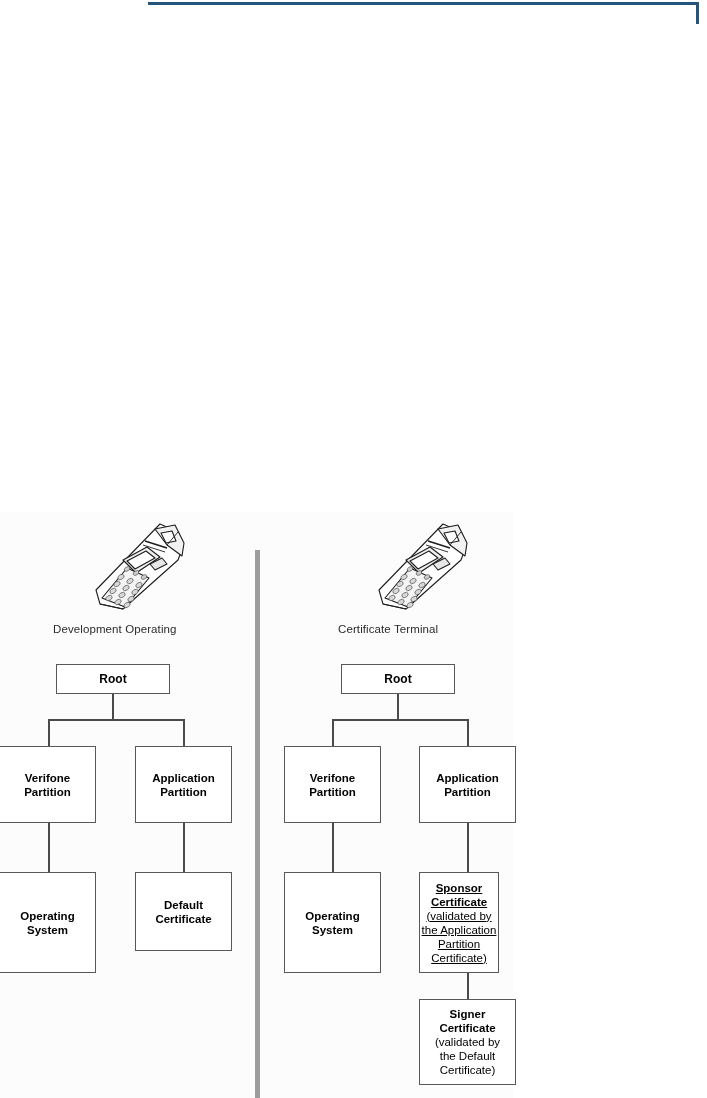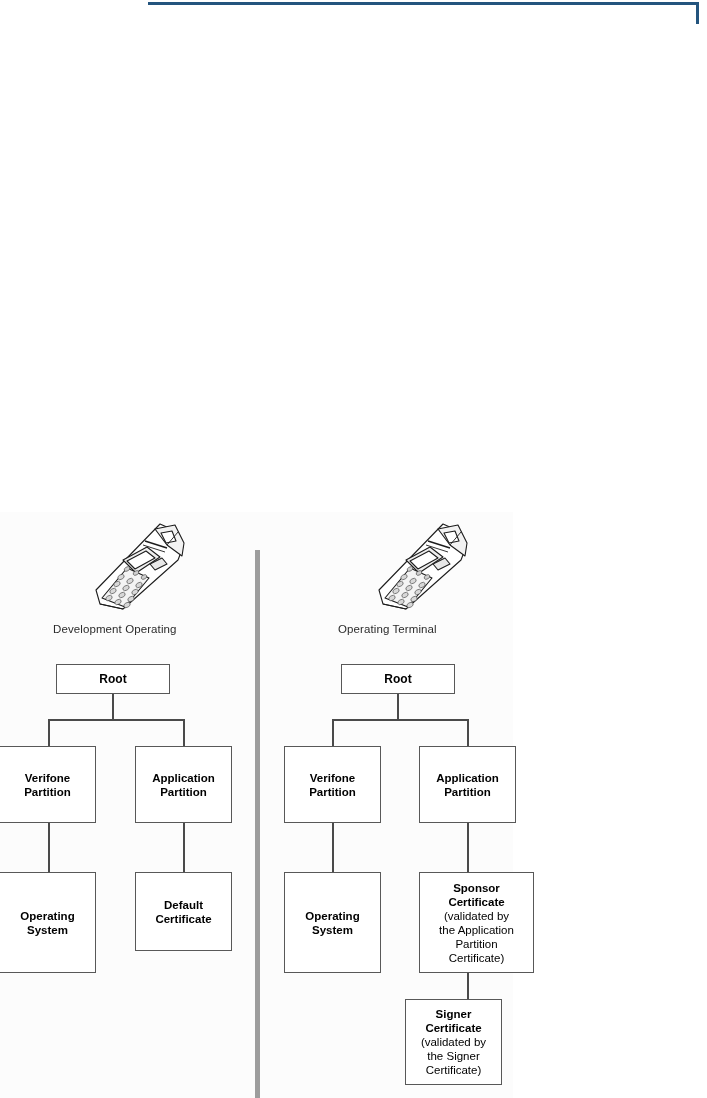--- a/index.html
+++ b/index.html
@@ -229,21 +229,21 @@
         <ellipse cx="44" cy="93" rx="3.4" ry="2.3" transform="rotate(-30 44 93)"></ellipse>
       </g>
       <g fill="#cfcfcf" stroke="#2a2a2a" stroke-width="0.5">
         <ellipse cx="44" cy="57" rx="3" ry="2" transform="rotate(-30 44 57)"></ellipse>
         <ellipse cx="53" cy="61" rx="3" ry="2" transform="rotate(-30 53 61)"></ellipse>
         <ellipse cx="61" cy="65" rx="3" ry="2" transform="rotate(-30 61 65)"></ellipse>
       </g>
     </svg>
   </div>
 
-  <div class="terminal-caption" style="left:338px; top:111px;">Operating Terminal</div>
+  <div class="terminal-caption" style="left:338px; top:111px;">Certificate Terminal</div>
 
   <div class="node root" style="left:341px; top:152px; width:114px; height:30px;">
     <span class="strong">Root</span>
   </div>
 
   <div class="conn conn-v" style="left:397px; top:182px; height:26px;"></div>
   <div class="conn conn-h" style="left:332px; top:207px; width:137px;"></div>
   <div class="conn conn-v" style="left:332px; top:207px; height:27px;"></div>
   <div class="conn conn-v" style="left:467px; top:207px; height:27px;"></div>
 
@@ -257,32 +257,32 @@
   </div>
 
   <div class="conn conn-v" style="left:332px; top:311px; height:49px;"></div>
   <div class="conn conn-v" style="left:467px; top:311px; height:49px;"></div>
 
   <div class="node" style="left:284px; top:360px; width:97px; height:101px;">
     <span class="strong">Operating</span>
     <span class="strong">System</span>
   </div>
 
-  <div class="node" style="left:419px; top:360px; width:115px; height:101px;">
+  <div class="node" style="left:419px; top:360px; width:80px; height:101px;text-decoration:underline;">
     <span class="strong">Sponsor</span>
     <span class="strong">Certificate</span>
     <span class="regular">(validated by</span>
     <span class="regular">the Application</span>
     <span class="regular">Partition</span>
     <span class="regular">Certificate)</span>
   </div>
 
   <div class="conn conn-v" style="left:467px; top:461px; height:26px;"></div>
 
-  <div class="node" style="left:405px; top:487px; width:97px; height:86px;">
+  <div class="node" style="left:419px; top:487px; width:97px; height:86px;">
     <span class="strong">Signer</span>
     <span class="strong">Certificate</span>
     <span class="regular">(validated by</span>
-    <span class="regular">the Signer</span>
+    <span class="regular">the Default</span>
     <span class="regular">Certificate)</span>
   </div>
 
 </div>
 
 </body></html>

